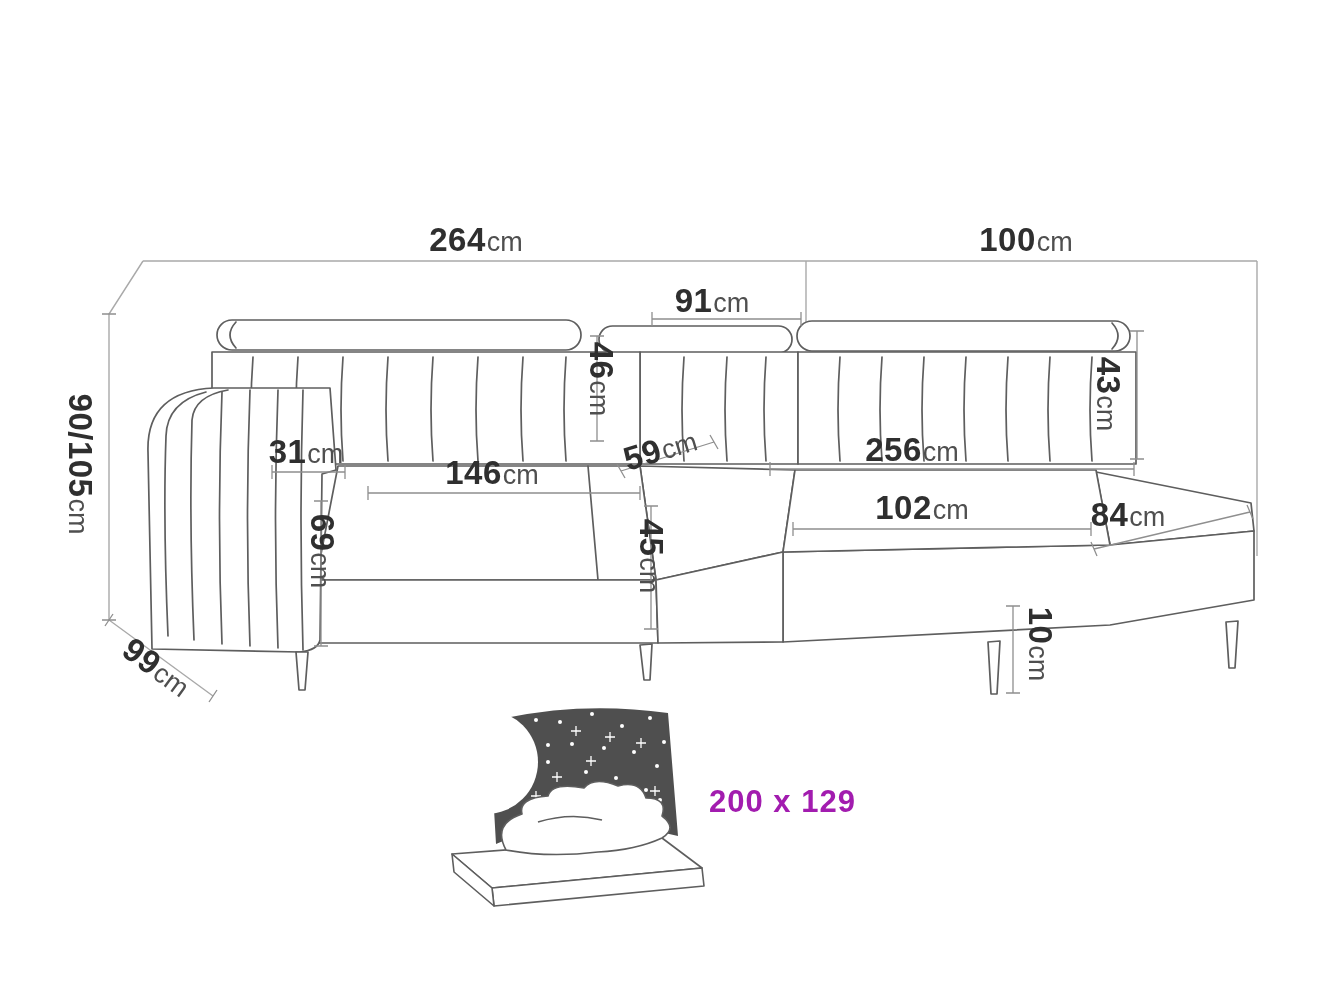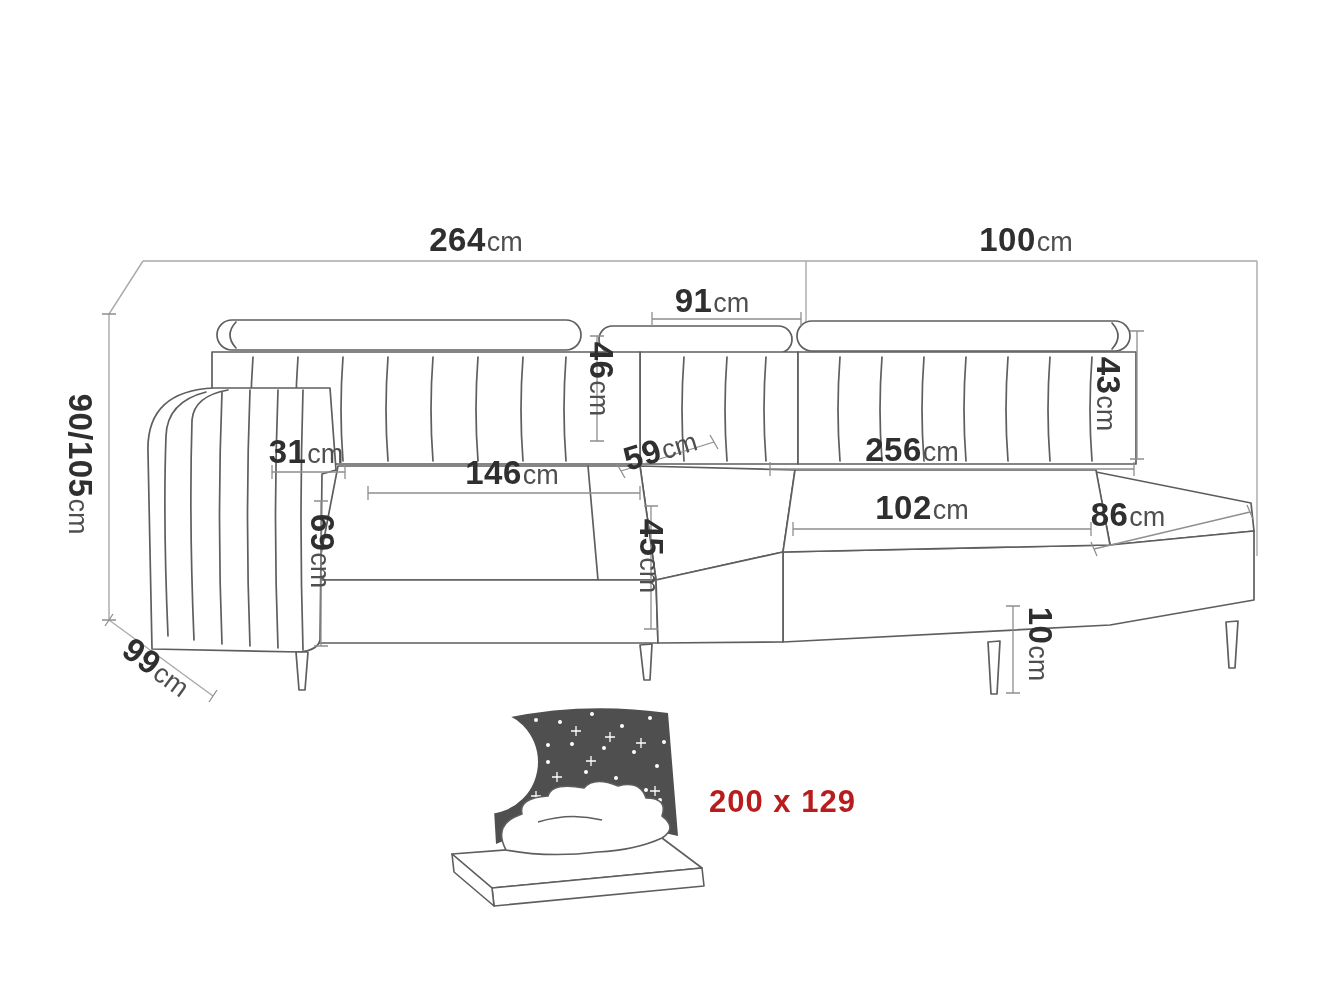--- a/index.html
+++ b/index.html
@@ -14,21 +14,21 @@
   .stage svg { position:absolute; left:0; top:0; }
   .dim {
     position:absolute;
     white-space:nowrap;
     color:#2f2f2f;
     transform:translate(-50%,-50%);
     line-height:1;
   }
   .dim .num { font-weight:700; font-size:33px; letter-spacing:0.5px; }
   .dim .unit { font-weight:400; font-size:27px; color:#4f4f4f; margin-left:1px; }
-  .dim.sleep .num { color:#b91c1c; font-size:31px; letter-spacing:1px; }
+  .dim.sleep .num { color:#a21caf; font-size:31px; letter-spacing:1px; }
 </style>
 </head>
 <body>
 
 <div class="stage">
 
   <svg width="1326" height="994" viewBox="0 0 1326 994" xmlns="http://www.w3.org/2000/svg">
 
     <g stroke="#a9a9a9" stroke-width="1.4" fill="none">
       <path d="M143 261 L1257 261"></path>
@@ -182,34 +182,34 @@
   </div>
 
   <div class="dim" style="left:1108px;top:394px;transform:translate(-50%,-50%) rotate(90deg);">
     <span class="num">43</span><span class="unit">cm</span>
   </div>
 
   <div class="dim" style="left:306px;top:451px;">
     <span class="num">31</span><span class="unit">cm</span>
   </div>
 
-  <div class="dim" style="left:512px;top:472px;">
+  <div class="dim" style="left:492px;top:472px;">
     <span class="num">146</span><span class="unit">cm</span>
   </div>
 
   <div class="dim" style="left:912px;top:449px;">
     <span class="num">256</span><span class="unit">cm</span>
   </div>
 
   <div class="dim" style="left:922px;top:507px;">
     <span class="num">102</span><span class="unit">cm</span>
   </div>
 
   <div class="dim" style="left:1128px;top:514px;">
-    <span class="num">86</span><span class="unit">cm</span>
+    <span class="num">84</span><span class="unit">cm</span>
   </div>
 
   <div class="dim" style="left:322px;top:551px;transform:translate(-50%,-50%) rotate(90deg);">
     <span class="num">69</span><span class="unit">cm</span>
   </div>
 
   <div class="dim" style="left:651px;top:556px;transform:translate(-50%,-50%) rotate(90deg);">
     <span class="num">45</span><span class="unit">cm</span>
   </div>
 

